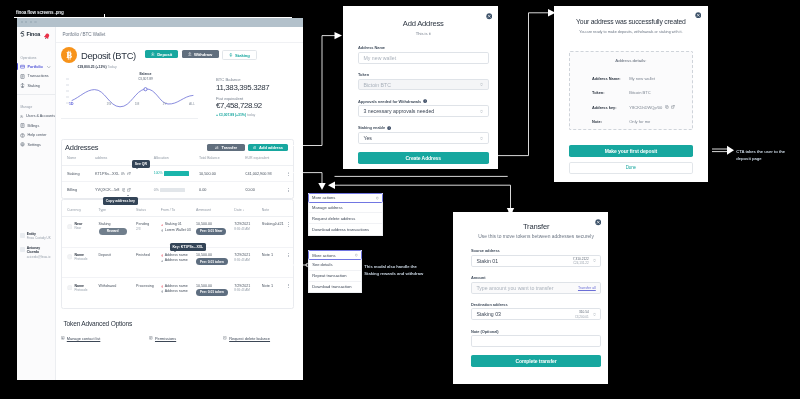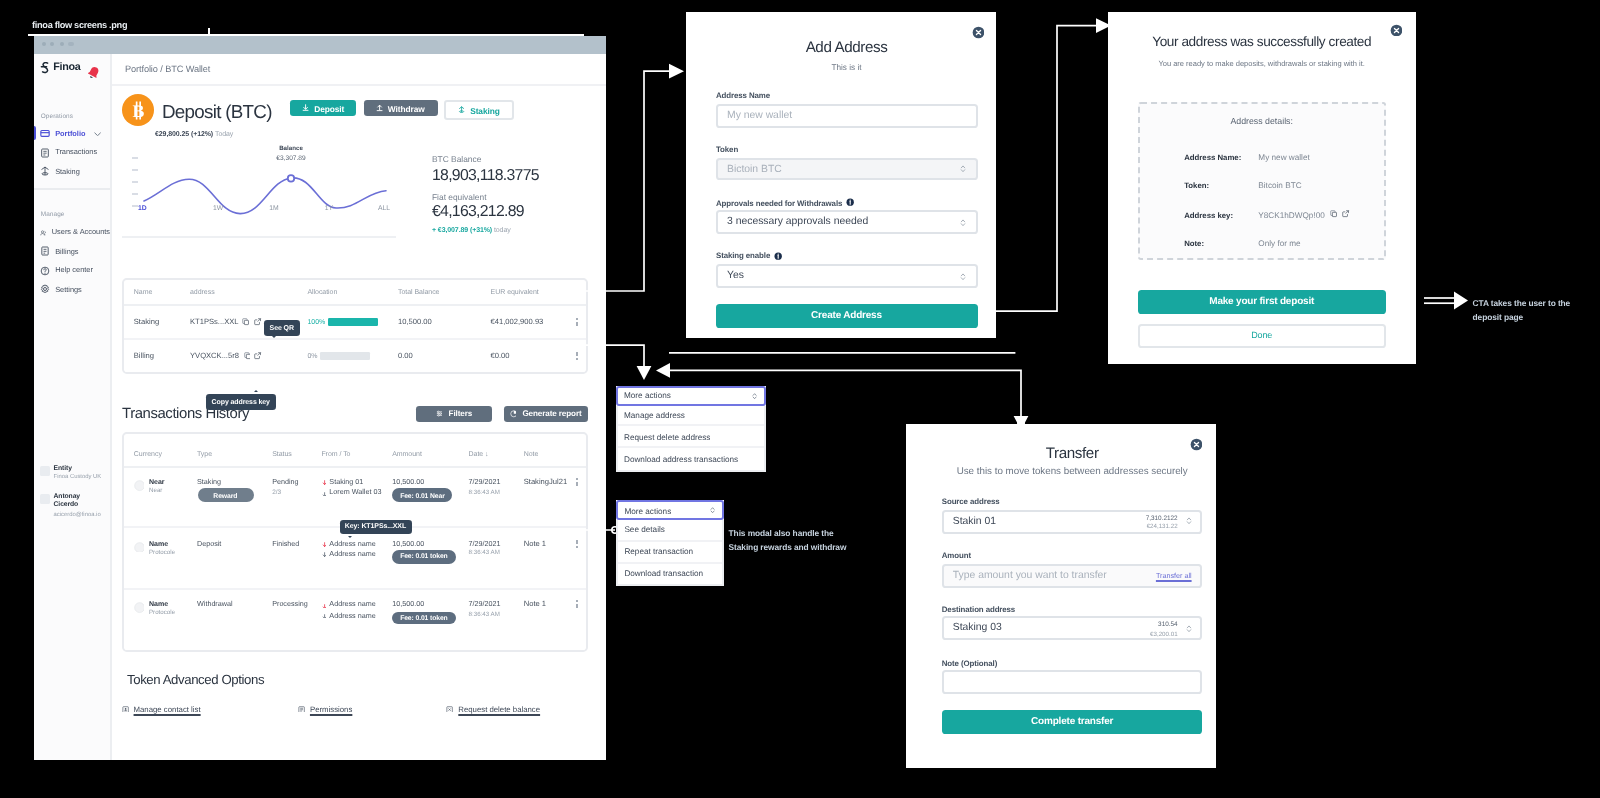--- a/index.html
+++ b/index.html
@@ -291,29 +291,47 @@
             <div style="position:absolute;left:0;top:29px;width:137px;display:flex;font-size:3.4px;color:#8d96a2;">
               <span style="width:26px;text-align:left;padding-left:8px;color:#4b4fd6;font-weight:700;">1D</span>
               <span style="width:28px;text-align:center;">1W</span>
               <span style="width:28px;text-align:center;">1M</span>
               <span style="width:27px;text-align:center;">1Y</span>
               <span style="flex:1;text-align:right;padding-right:3px;">ALL</span>
             </div>
           </div>
           <div class="balbox">
             <div class="blabel">BTC Balance</div>
-            <div class="bval">18,903,118.3775</div>
+            <div class="bval">11,383,395.3287</div>
             <div class="blabel" style="margin-top:4px;">Fiat equivalent</div>
-            <div class="bval">€4,163,212.89</div>
+            <div class="bval">€7,458,728.92</div>
             <div class="bchg"><span style="color:#17a79f;font-weight:700;">+ €3,007.89 (+31%)</span> <span>today</span></div>
           </div>
         </div>
       </div>
 
       <div class="card" style="margin-top:20px;">
+        <div class="cardhead">
+          <div class="cardtitle" style="font-size:7.45px;">Addresses</div>
+          <div class="cardbtns">
+            <div class="btn btn-slate" style="flex:0 0 37.5px;width:37.5px;min-width:0;padding:0;">
+              <svg width="3.6" height="3.6" viewBox="0 0 10 10">
+                    <path d="M1.4 3.3 H8.6 M6.6 1.4 L8.6 3.3 L6.6 5.2 M8.6 7 H1.4 M3.4 5.1 L1.4 7 L3.4 8.9" stroke="#fff" stroke-width="1.1" fill="none" stroke-linecap="round" stroke-linejoin="round"></path>
+                  </svg>
+              <span>Transfer</span>
+            </div>
+            <div class="btn btn-teal" style="flex:0 0 39.4px;width:39.4px;min-width:0;padding:0;">
+              <svg width="3.8" height="3.8" viewBox="0 0 10 10">
+                    <circle cx="5" cy="5" r="4" fill="none" stroke="#fff" stroke-width="1"></circle>
+                    <path d="M5 3 V7 M3 5 H7" stroke="#fff" stroke-width="1" stroke-linecap="round"></path>
+                  </svg>
+              <span>Add address</span>
+            </div>
+          </div>
+        </div>
         <table class="tbl">
           <colgroup>
                 <col style="width:33px">
                 <col style="width:58.7px">
                 <col style="width:45.3px">
                 <col style="width:46.3px">
                 <col>
                 <col style="width:10px">
               </colgroup>
           <thead>
@@ -382,41 +400,20 @@
                       <i></i>
                     </span>
                   </td>
           </tr>
           </tbody>
         </table>
         <div class="tip down" style="left:70px;top:20.5px;">See QR</div>
         <div class="tip up" style="left:41px;top:57.5px;">Copy address key</div>
       </div>
 
-      <div class="cardhead" style="margin:15px 9.5px 5px 5px;padding:0 0 0 0;align-items:flex-end;">
-          <div class="cardtitle" style="font-size:7.45px;">Transactions History</div>
-          <div class="cardbtns">
-            <div class="btn btn-slate" style="flex:0 0 37.3px;width:37.3px;min-width:0;padding:0;margin-right:3.1px;">
-              <svg width="3.6" height="3.6" viewBox="0 0 10 10">
-                  <path d="M1.2 2.6 H8.8 M1.2 5 H8.8 M1.2 7.4 H8.8" stroke="#fff" stroke-width="1"></path>
-                  <circle cx="3.2" cy="2.6" r="1.1" fill="#616f7e" stroke="#fff" stroke-width=".9"></circle>
-                  <circle cx="6.4" cy="5" r="1.1" fill="#616f7e" stroke="#fff" stroke-width=".9"></circle>
-                  <circle cx="3.8" cy="7.4" r="1.1" fill="#616f7e" stroke="#fff" stroke-width=".9"></circle>
-                </svg>
-              <span>Filters</span>
-            </div>
-            <div class="btn" style="background:#606e7d;color:#fff;flex:0 0 41.6px;width:41.6px;min-width:0;padding:0;">
-              <svg width="3.8" height="3.8" viewBox="0 0 10 10">
-                  <circle cx="5" cy="5" r="4" fill="none" stroke="#fff" stroke-width=".9"></circle>
-                  <path d="M5 1 A4 4 0 0 1 9 5 L5 5 Z" fill="#fff"></path>
-                </svg>
-              <span>Generate report</span>
-            </div>
-          </div>
-      </div>
       <div class="card" style="padding-top:4px;">
         <table class="tbl" id="txtable">
           <colgroup>
                 <col style="width:36.5px">
                 <col style="width:37.6px">
                 <col style="width:24.6px">
                 <col style="width:35.4px">
                 <col style="width:38.2px">
                 <col style="width:27.6px">
                 <col>

